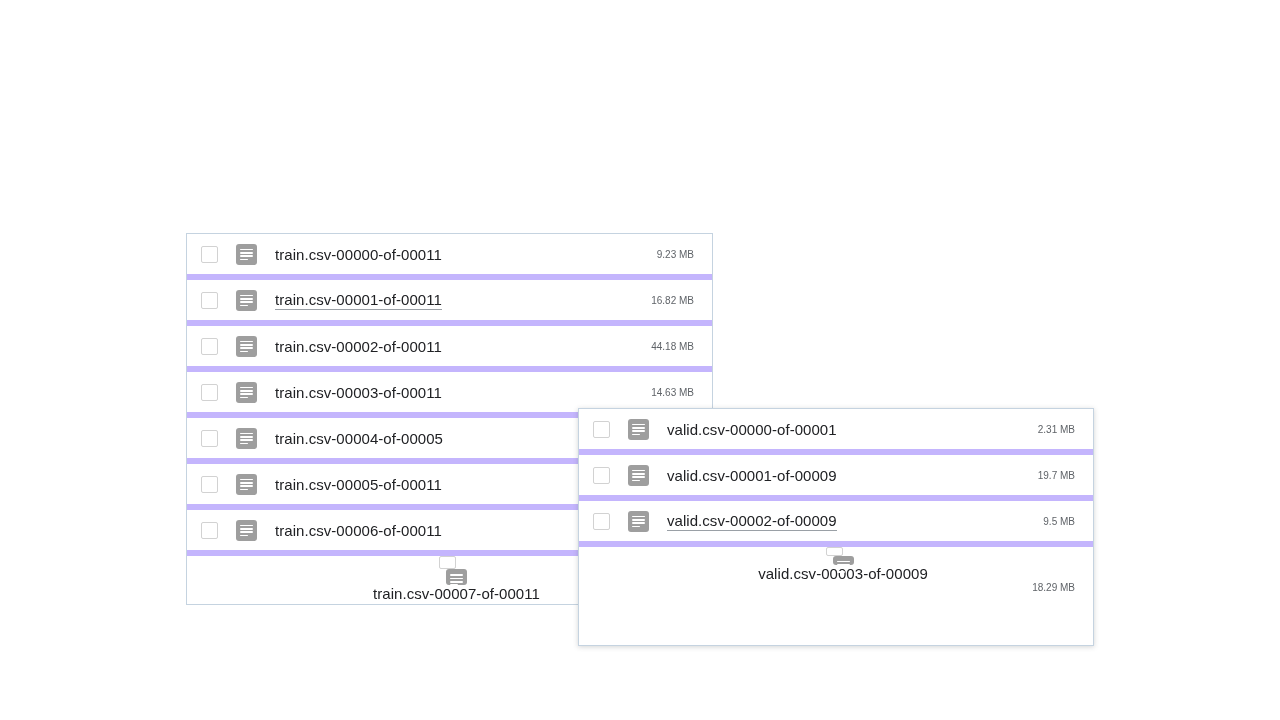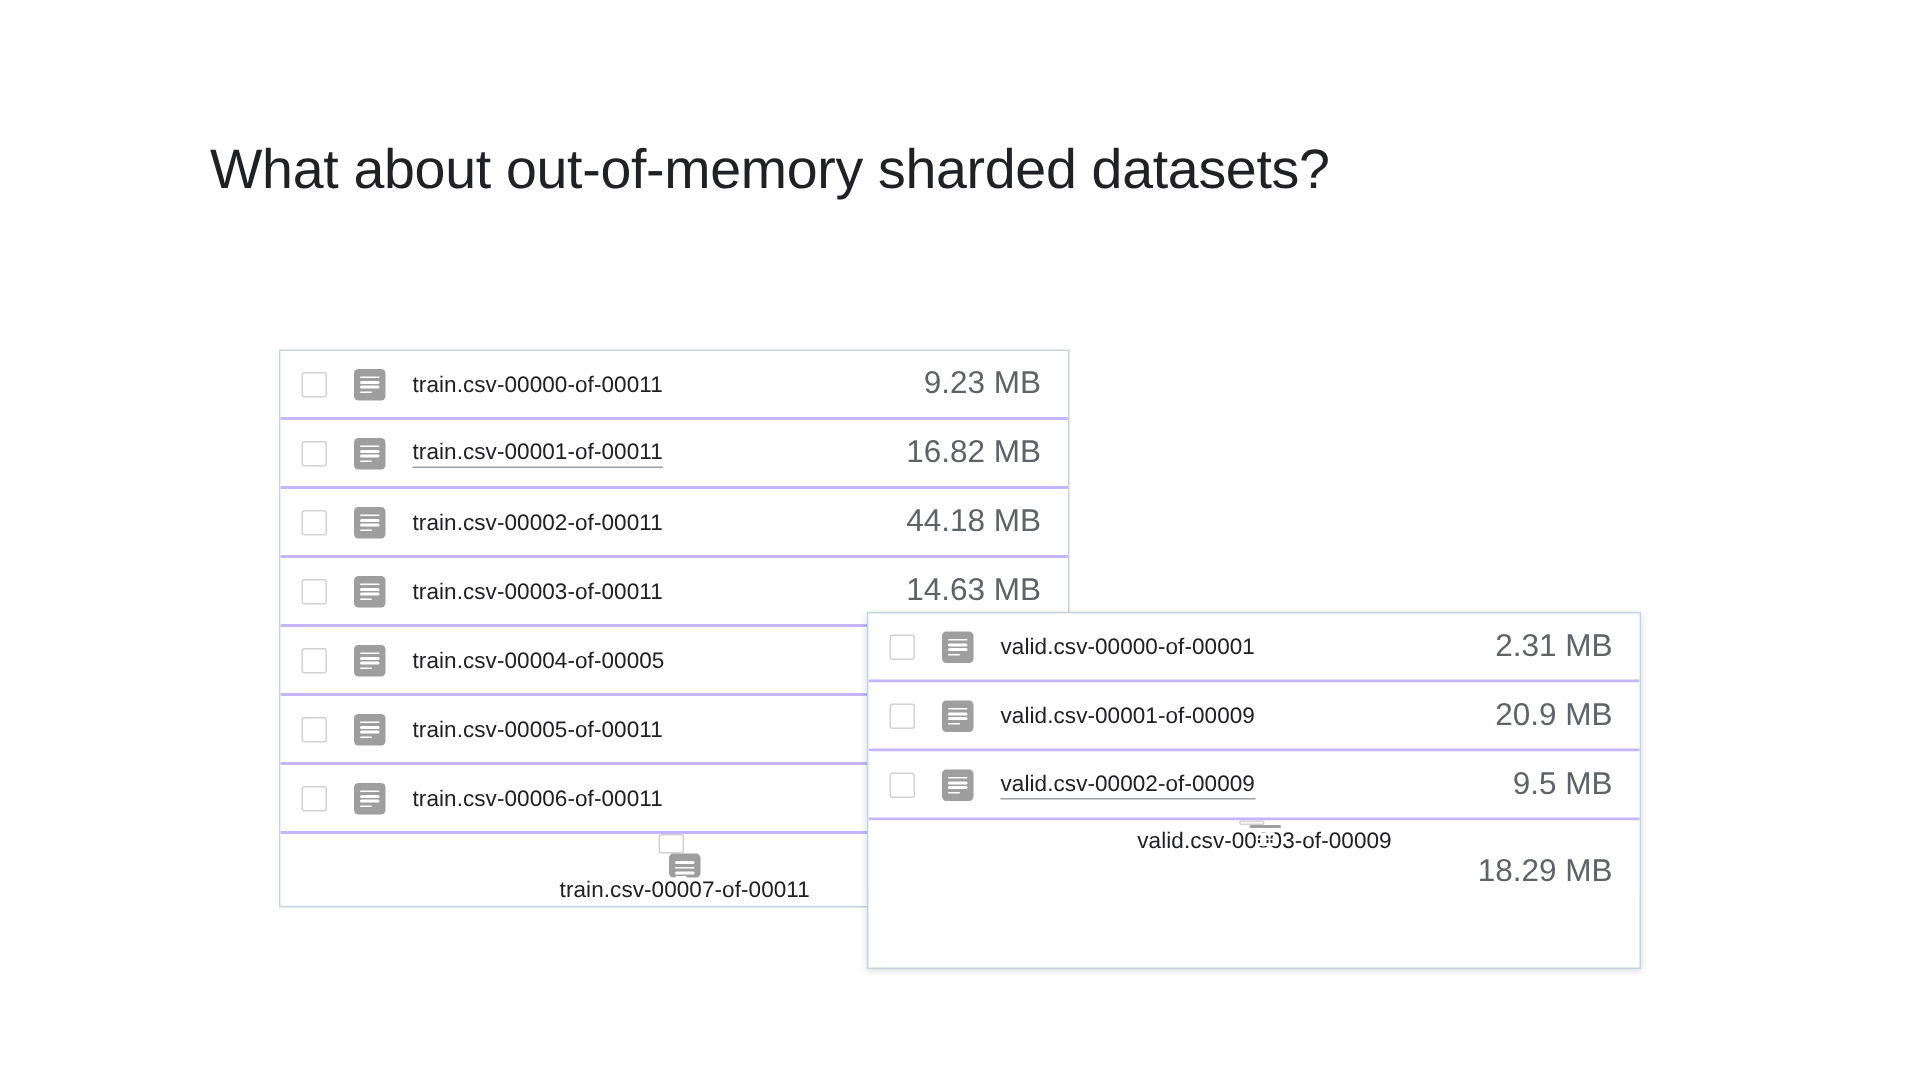--- a/index.html
+++ b/index.html
@@ -53,21 +53,21 @@
     height: 238px;
     z-index: 2;
     box-shadow: 0 1px 5px rgba(60, 64, 67, 0.22);
   }
 
   .file-row {
     display: flex;
     align-items: center;
     height: 46px;
     box-sizing: border-box;
-    border-bottom: 2px solid #c4b5fd;
+    border-bottom: 6px solid #c4b5fd;
     padding: 0 18px 0 14px;
     background: #ffffff;
   }
   .file-row:last-child {
     border-bottom: none;
     flex-direction: column;
   }
 
   .row-checkbox {
     width: 17px;
@@ -107,32 +107,31 @@
     white-space: nowrap;
     letter-spacing: 0.05px;
   }
   .file-row.hovered .file-name {
     border-bottom: 1.2px solid #9aa0a6;
     padding-bottom: 1px;
   }
 
   .file-size {
     margin-left: auto;
-    font-size: 21px;
+    font-size: 10px;
     color: #5f6368;
     white-space: nowrap;
     text-align: right;
   }
 </style>
 </head>
 <body>
 
 <div id="slide">
 
-  <div id="slide-title">What about out-of-memory sharded datasets?</div>
 
   <div class="file-panel" id="panel-train">
       <div class="file-row">
         <div class="row-checkbox"></div>
         <div class="file-icon">
           <i></i>
           <i></i>
           <i></i>
           <i></i>
         </div>
@@ -232,21 +231,21 @@
       </div>
       <div class="file-row">
         <div class="row-checkbox"></div>
         <div class="file-icon">
           <i></i>
           <i></i>
           <i></i>
           <i></i>
         </div>
         <span class="file-name">valid.csv-00001-of-00009</span>
-        <span class="file-size">20.9 MB</span>
+        <span class="file-size">19.7 MB</span>
       </div>
       <div class="file-row hovered">
         <div class="row-checkbox"></div>
         <div class="file-icon">
           <i></i>
           <i></i>
           <i></i>
           <i></i>
         </div>
         <span class="file-name">valid.csv-00002-of-00009</span>

